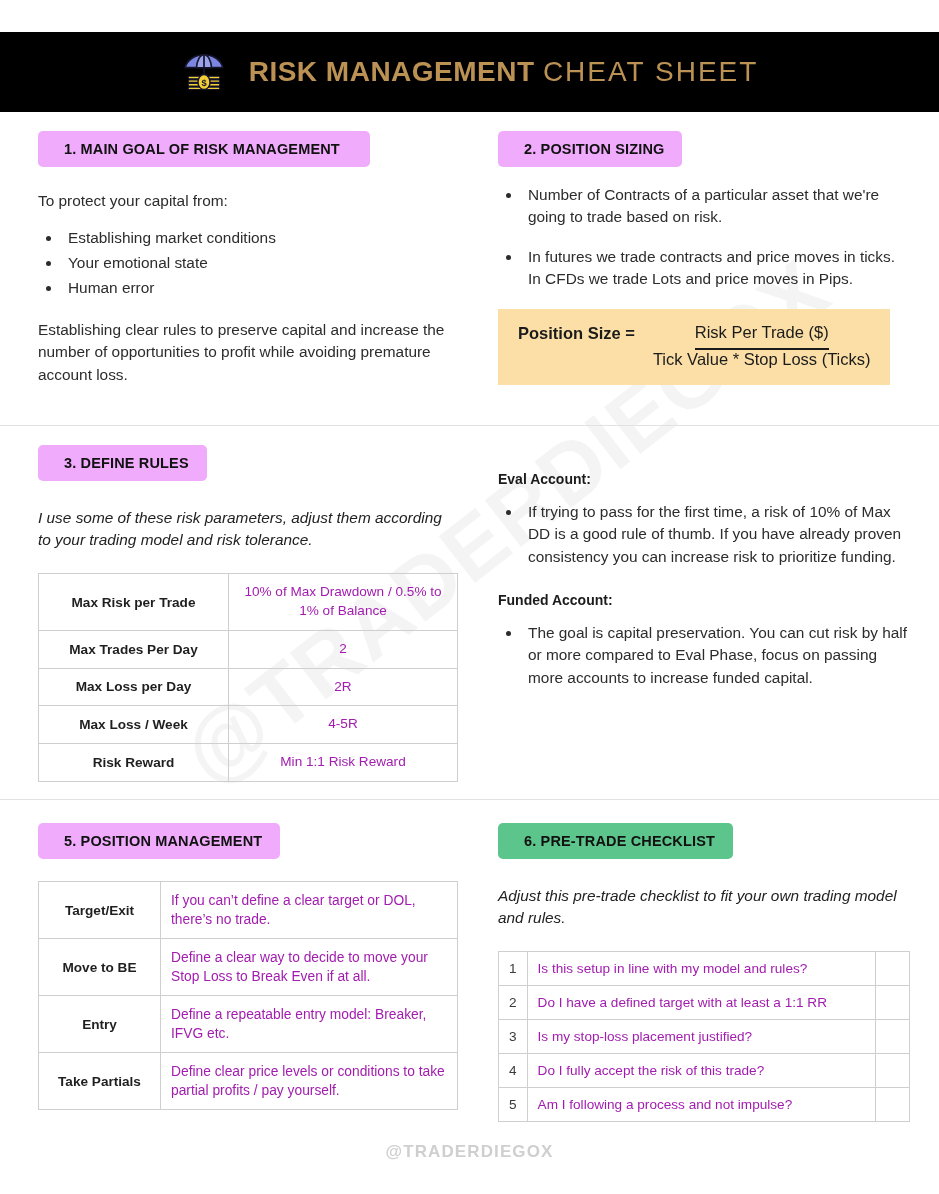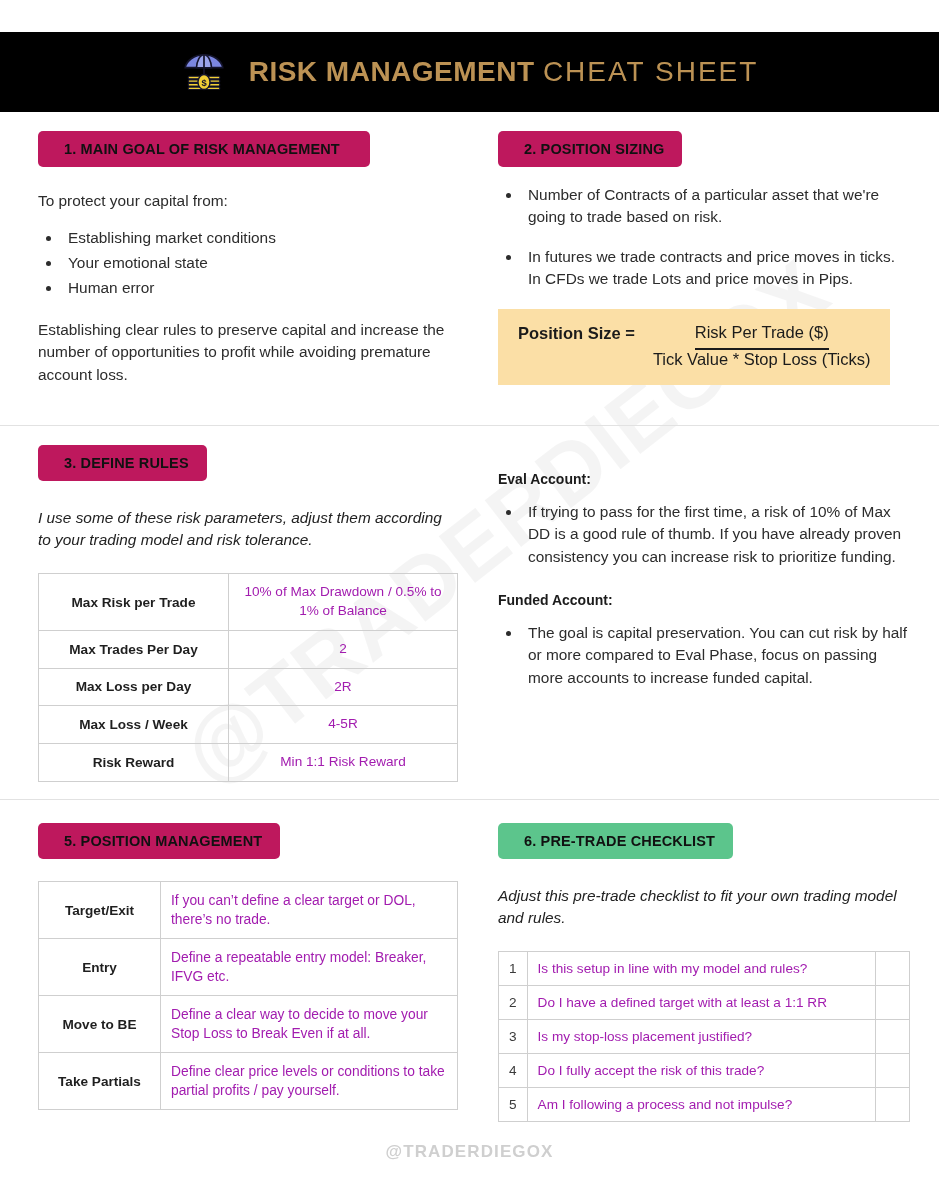--- a/index.html
+++ b/index.html
@@ -71,21 +71,21 @@
   .col { position: absolute; }
   .col-left  { left: 38px;  width: 420px; }
   .col-right { left: 498px; width: 412px; }
 
   .row1 { top: 131px; }
   .row2 { top: 445px; }
   .row3 { top: 823px; }
 
   .badge {
     display: inline-block;
-    background: #be185d;
+    background: #f0abfc;
     border-radius: 5px;
     padding: 10px 18px 10px 26px;
     font-size: 14.5px;
     font-weight: 700;
     color: #111111;
     letter-spacing: 0.15px;
     white-space: nowrap;
   }
   .badge.wide { padding-right: 30px; }
   .badge.green { background: #5cc58c; }
@@ -327,26 +327,26 @@
 
     <div class="col col-left row3">
       <div class="badge">5. POSITION MANAGEMENT</div>
       <table class="grid tbl-mgmt">
         <tbody>
           <tr>
             <td class="key">Target/Exit</td>
             <td class="desc">If you can’t define a clear target or DOL, there’s no trade.</td>
           </tr>
           <tr>
+            <td class="key">Move to BE</td>
+            <td class="desc">Define a clear way to decide to move your Stop Loss to Break Even if at all.</td>
+          </tr>
+          <tr>
             <td class="key">Entry</td>
             <td class="desc">Define a repeatable entry model: Breaker, IFVG etc.</td>
-          </tr>
-          <tr>
-            <td class="key">Move to BE</td>
-            <td class="desc">Define a clear way to decide to move your Stop Loss to Break Even if at all.</td>
           </tr>
           <tr>
             <td class="key">Take Partials</td>
             <td class="desc">Define clear price levels or conditions to take partial profits / pay yourself.</td>
           </tr>
         </tbody>
       </table>
     </div>
 
     <div class="col col-right row3">

